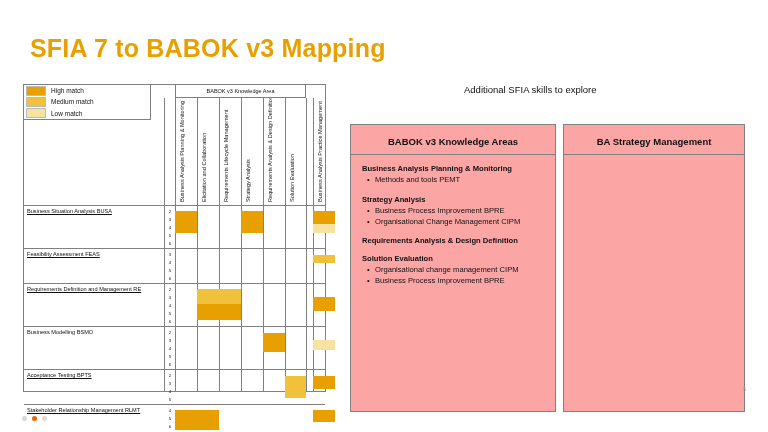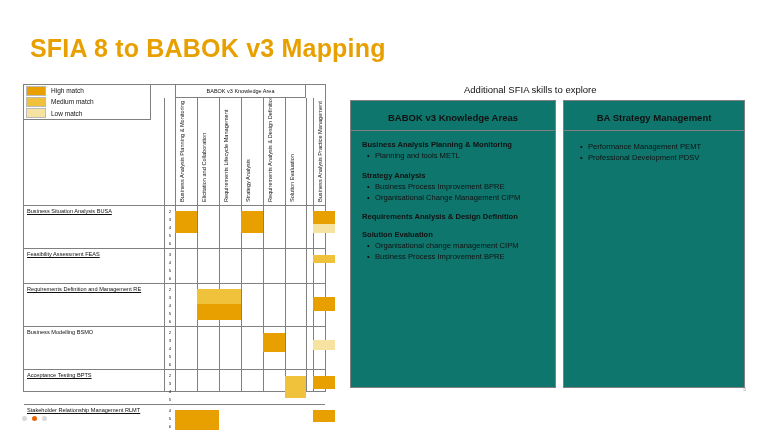--- a/index.html
+++ b/index.html
@@ -144,21 +144,22 @@
     top: 84px;
     font-size: 9.5px;
     color: #111;
     font-weight: normal;
     white-space: nowrap;
   }
   .panel {
     position: absolute;
     border: 1px solid #808080;
     box-sizing: border-box;
-    background: #0f766e;
+    background: #fca5a5;
+    margin-top: 24px;
   }
   #panel-left { left: 350px; top: 100px; width: 206px; height: 288px; }
   #panel-right { left: 563px; top: 100px; width: 182px; height: 288px; }
   .panel-head {
     text-align: center;
     font-size: 9.5px;
     font-weight: bold;
     color: #111;
     margin-top: 11px;
   }
@@ -214,21 +215,21 @@
     position: absolute;
     right: 22px;
     bottom: 40px;
     font-size: 5px;
     color: #999;
   }
 </style>
 </head>
 <body>
 
-<div id="slide-title">SFIA 8 to BABOK v3 Mapping</div>
+<div id="slide-title">SFIA 7 to BABOK v3 Mapping</div>
 
 <div id="legend">
   <div class="legend-row">
     <span class="legend-swatch" style="background:#E8A000"></span>
     <span class="legend-label">High match</span>
   </div>
   <div class="legend-row">
     <span class="legend-swatch" style="background:#F0C23C"></span>
     <span class="legend-label">Medium match</span>
   </div>
@@ -347,21 +348,21 @@
 
 <div id="right-title">Additional  SFIA skills to explore</div>
 
 <div class="panel" id="panel-left">
   <div class="panel-head">BABOK v3 Knowledge Areas</div>
   <hr class="panel-rule">
   <div class="panel-body">
 
     <div class="grp-title">Business Analysis  Planning &amp; Monitoring</div>
     <ul class="bullets">
-      <li>Planning and tools METL</li>
+      <li>Methods and tools PEMT</li>
     </ul>
 
     <div class="grp-title spaced">Strategy Analysis</div>
     <ul class="bullets">
       <li>Business Process Improvement BPRE</li>
       <li>Organisational Change Management CIPM</li>
     </ul>
 
     <div class="grp-title spaced">Requirements Analysis  &amp; Design Definition</div>
 
@@ -369,26 +370,20 @@
     <ul class="bullets">
       <li>Organisational change management CIPM</li>
       <li>Business Process Improvement BPRE</li>
     </ul>
   </div>
 </div>
 
 <div class="panel" id="panel-right">
   <div class="panel-head">BA Strategy Management</div>
   <hr class="panel-rule">
-  <div class="panel-body">
-    <ul class="bullets">
-      <li>Performance Management PEMT</li>
-      <li>Professional Development PDSV</li>
-    </ul>
-  </div>
 </div>
 
 <div id="page-num">5</div>
 
 <div id="page-dots">
   <span class="dot"></span>
   <span class="dot active"></span>
   <span class="dot"></span>
 </div>
 

